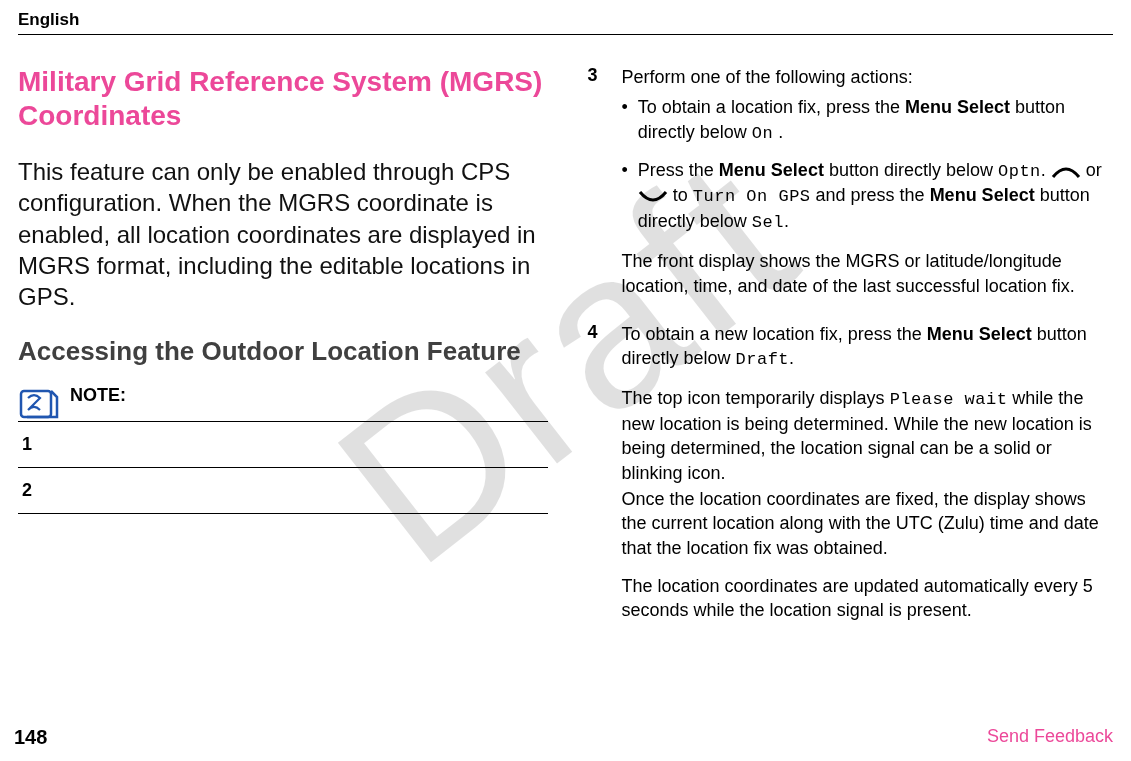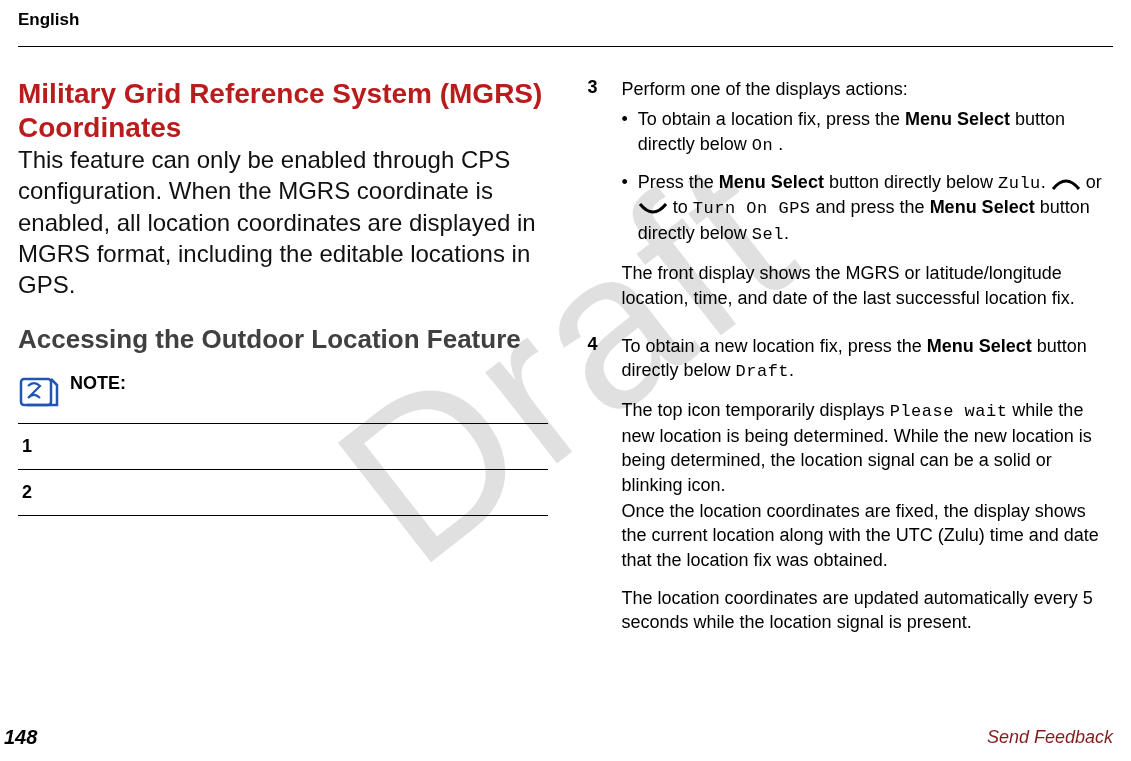--- a/index.html
+++ b/index.html
@@ -1,41 +1,41 @@
 <!DOCTYPE html>
 <html><head>
 <meta charset="utf-8">
 <style>
   * { box-sizing: border-box; margin: 0; padding: 0; }
   html, body { width: 1131px; height: 761px; font-family: Arial, Helvetica, sans-serif; color: #000; background: #fff; position: relative; }
   .page { width: 1131px; height: 761px; padding: 10px 18px 0 18px; position: relative; }
-  .lang { font-weight: bold; font-size: 17px; color: #000; padding-bottom: 16px; border-bottom: 1px solid #000; margin-bottom: 30px; }
+  .lang { font-weight: bold; font-size: 17px; color: #000; padding-bottom: 4px; border-bottom: 1px solid #000; margin-bottom: 30px; }
   .columns { display: flex; gap: 36px; }
   .col { flex: 1 1 0; width: 50%; }
-  h1 { font-size: 28px; font-weight: bold; color: #b91c1c; line-height: 1.2; margin-bottom: 0; }
+  h1 { font-size: 28px; font-weight: bold; color: #ec4899; line-height: 1.2; margin-bottom: 24px; }
   .body { font-size: 24px; line-height: 1.3; color: #111; margin-bottom: 24px; }
   h2 { font-size: 26px; font-weight: bold; color: #404040; line-height: 1.2; margin-top: 10px; margin-bottom: 18px; }
-  .note { display: flex; align-items: flex-start; gap: 10px; margin-bottom: 14px; }
+  .note { display: flex; align-items: flex-start; gap: 10px; }
   .note-icon { flex: 0 0 auto; width: 42px; height: 36px; }
   .note-title { font-weight: bold; font-size: 18px; }
   .note-body { font-size: 18px; line-height: 1.3; }
   .step { border-top: 1px solid #000; padding: 12px 4px 12px 4px; display: flex; gap: 14px; }
   .step:last-child { border-bottom: 1px solid #000; }
   .step-num { font-weight: bold; font-size: 18px; min-width: 20px; }
   .step-body { font-size: 18px; line-height: 1.35; flex: 1; }
   .step-body ul { list-style: none; padding-left: 0; margin-top: 6px; }
   .step-body li { display: flex; gap: 10px; margin-bottom: 12px; }
   .step-body li .bullet { flex: 0 0 auto; }
   .step-body p { margin-top: 14px; }
   .step-body p:first-child { margin-top: 0; }
   b, strong { font-weight: bold; }
   .mono { font-family: "Courier", "Consolas", monospace; font-size: 17px; letter-spacing: 0.5px;}
-  .footer { position: absolute; bottom: 12px; left: 4px; right: 18px; display: flex; align-items: center; justify-content: space-between; font-size: 18px; font-style: italic; }
+  .footer { position: absolute; bottom: 12px; left: 14px; right: 18px; display: flex; align-items: flex-start; justify-content: space-between; font-size: 18px; }
   .page-num { font-weight: bold; font-size: 20px; }
-  .feedback { color: #7f1d1d; font-size: 18px; }
+  .feedback { color: #ec4899; font-size: 18px; }
   
   .watermark {
     position: absolute;
     top: 50%; left: 50%;
     transform: translate(-50%, -58%) rotate(-38deg);
     font-size: 220px;
     font-family: Arial, sans-serif;
     color: rgba(0,0,0,0.12);
     pointer-events: none;
     user-select: none;
@@ -84,32 +84,32 @@
         <div class="step">
           <div class="step-num">2</div>
         </div>
       </div>
 
       <div class="col">
 
         <div class="step noborder" style="border-bottom:1px solid #000; padding-top:0;">
           <div class="step-num">3</div>
           <div class="step-body">
-            <p>Perform one of the displays actions:</p>
+            <p>Perform one of the following actions:</p>
             <ul>
               <li>
                 <span class="bullet">•</span>
                 <span>
                   <span>To obtain a location fix, press the </span><b>Menu Select</b><span> button directly below </span><span class="mono">On</span><span> .</span>
                 </span>
               </li>
               <li>
                 <span class="bullet">•</span>
                 <span>
-                  <span>Press the </span><b>Menu Select</b><span> button directly below </span><span class="mono">Zulu</span><span>. </span><span><svg class="inline-arrow" width="30" height="14" viewBox="0 0 30 14">
+                  <span>Press the </span><b>Menu Select</b><span> button directly below </span><span class="mono">Optn</span><span>. </span><span><svg class="inline-arrow" width="30" height="14" viewBox="0 0 30 14">
                         <path d="M2 12 Q15 -4 28 12" fill="none" stroke="#000" stroke-width="3"></path>
                       </svg></span><span> or </span><span><svg class="inline-arrow" width="30" height="14" viewBox="0 0 30 14">
                         <path d="M2 2 Q15 18 28 2" fill="none" stroke="#000" stroke-width="3"></path>
                       </svg></span><span> to </span><span class="mono">Turn On GPS</span><span> and press the </span><b>Menu Select</b><span> button directly below </span><span class="mono">Sel</span><span>.</span>
                 </span>
               </li>
             </ul>
             <p>The front display shows the MGRS or latitude/longitude location, time, and date of the last successful location fix.</p>
           </div>
         </div>

